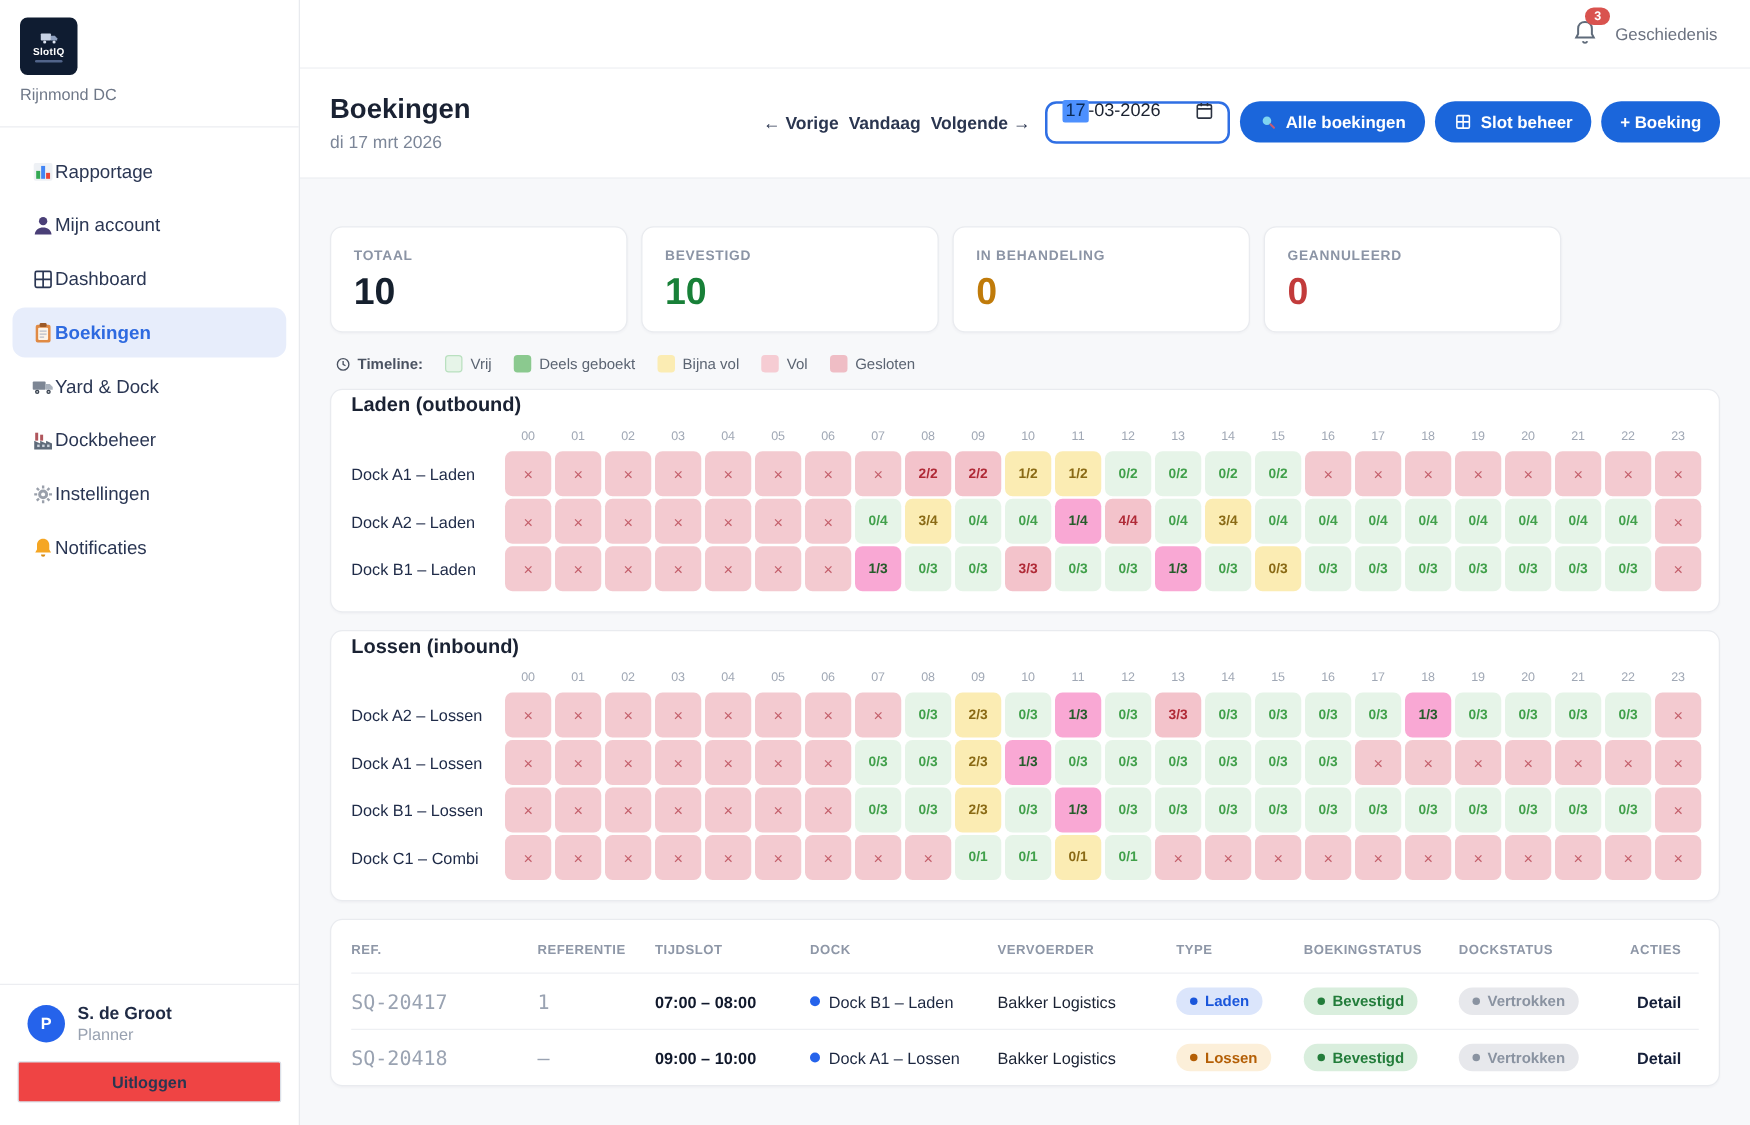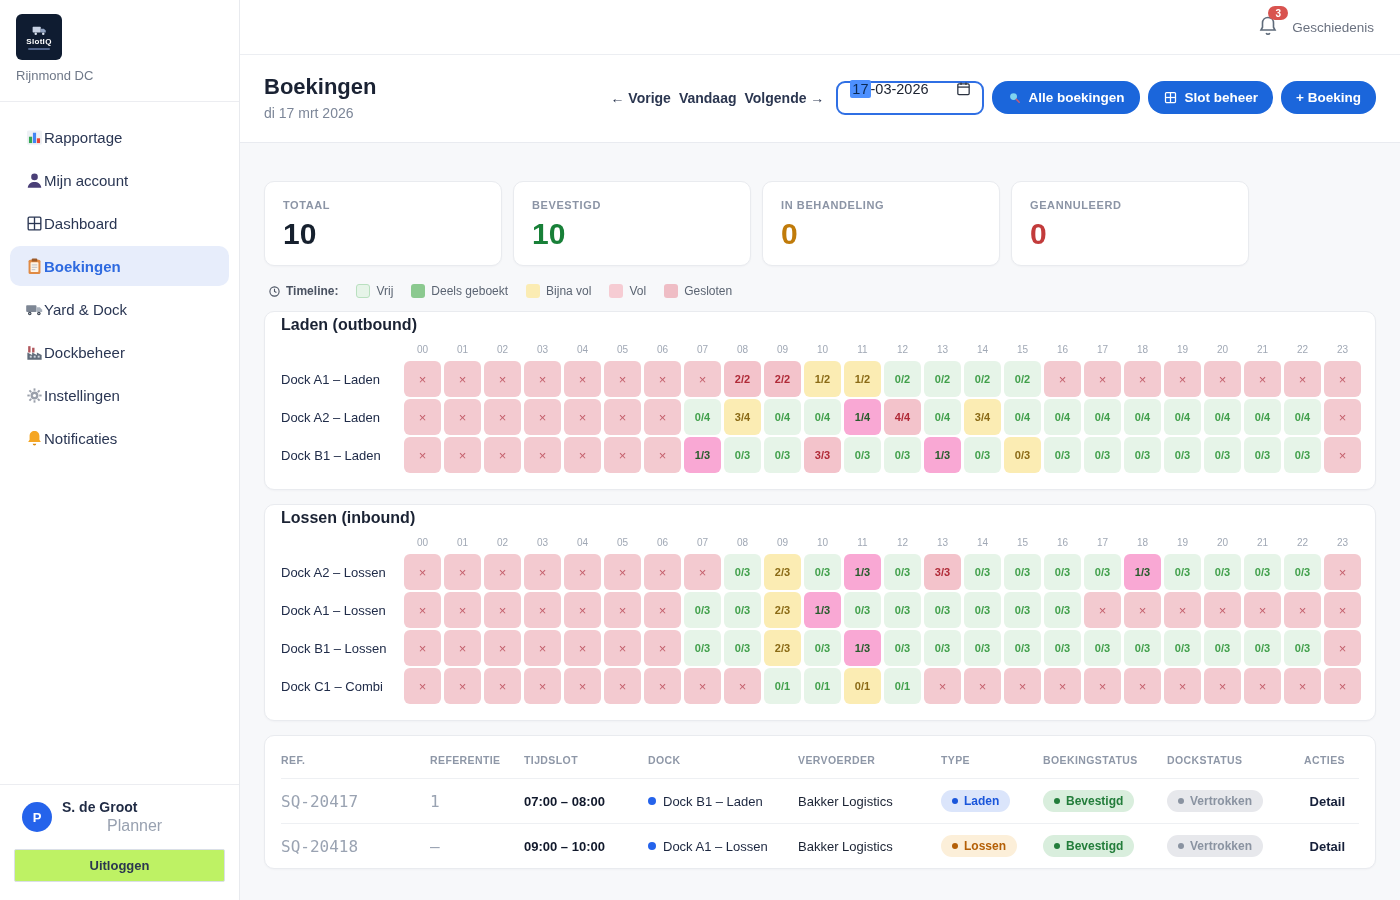--- a/index.html
+++ b/index.html
@@ -22,22 +22,22 @@
   .nav-item { display:flex; align-items:center; gap:0; padding:10px 14px; margin:3px 0;
     border-radius:10px; font-size:15px; color:#2a3653; font-weight:500; cursor:pointer; }
   .nav-item.active { background:#e7edfb; color:#2e6ae0; font-weight:bold; }
   .nav-item .nico { width:20px; height:20px; display:flex; align-items:center; justify-content:center; }
   .nav-item svg { width:19px; height:19px; }
   .user-block { border-top:1px solid #ecedf1; padding:14px 14px 18px; }
   .user-row { display:flex; align-items:center; gap:10px; margin-bottom:14px; padding-left:8px; }
   .avatar { width:30px; height:30px; border-radius:50%; background:#2563eb; color:#fff;
     font-size:13px; font-weight:bold; display:flex; align-items:center; justify-content:center; }
   .user-name { font-size:14px; font-weight:bold; color:#1f2a44; }
-  .user-role { font-size:16px; color:#98a1b0; margin-top:2px;margin-left:45px; }
-  .logout { width:100%; height:33px; background:#bef264; border:1px solid #dadfe7; border-radius:2px;
+  .user-role { font-size:13px; color:#98a1b0; margin-top:2px; }
+  .logout { width:100%; height:33px; background:#ef4444; border:1px solid #dadfe7; border-radius:2px;
     font-size:13px; font-weight:600; color:#2b3650; cursor:pointer;
     font-family:"Liberation Sans",sans-serif; }
 
   
   .main { flex:1; display:flex; flex-direction:column; height:100%; overflow:hidden; }
   .topbar { height:55px; min-height:55px; background:#fff; border-bottom:1px solid #eceef2;
     display:flex; align-items:center; justify-content:flex-end; gap:10px; padding:0 26px; }
   .bell-wrap { position:relative; width:26px; height:26px; cursor:pointer; }
   .bell-wrap svg { width:24px; height:24px; }
   .badge { position:absolute; top:-8px; right:-6px; background:#d9534f; color:#fff; font-size:10px;

